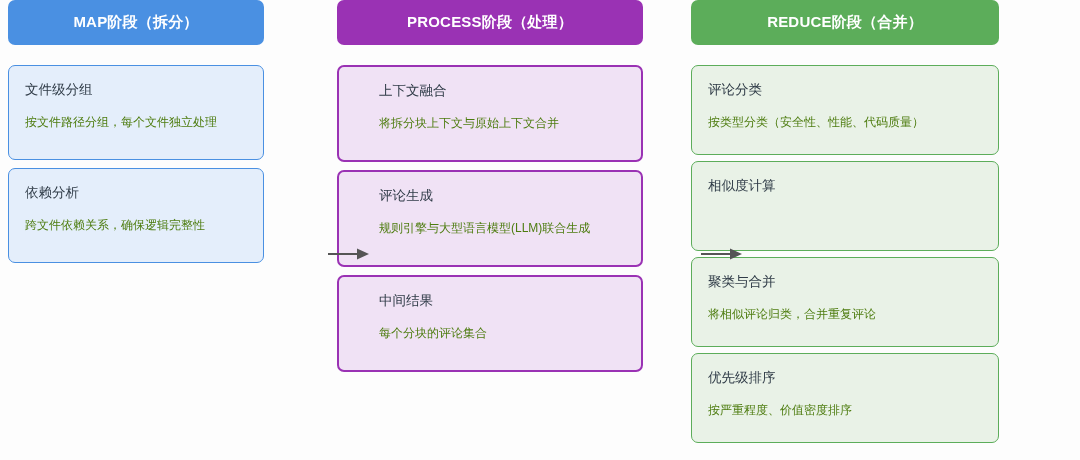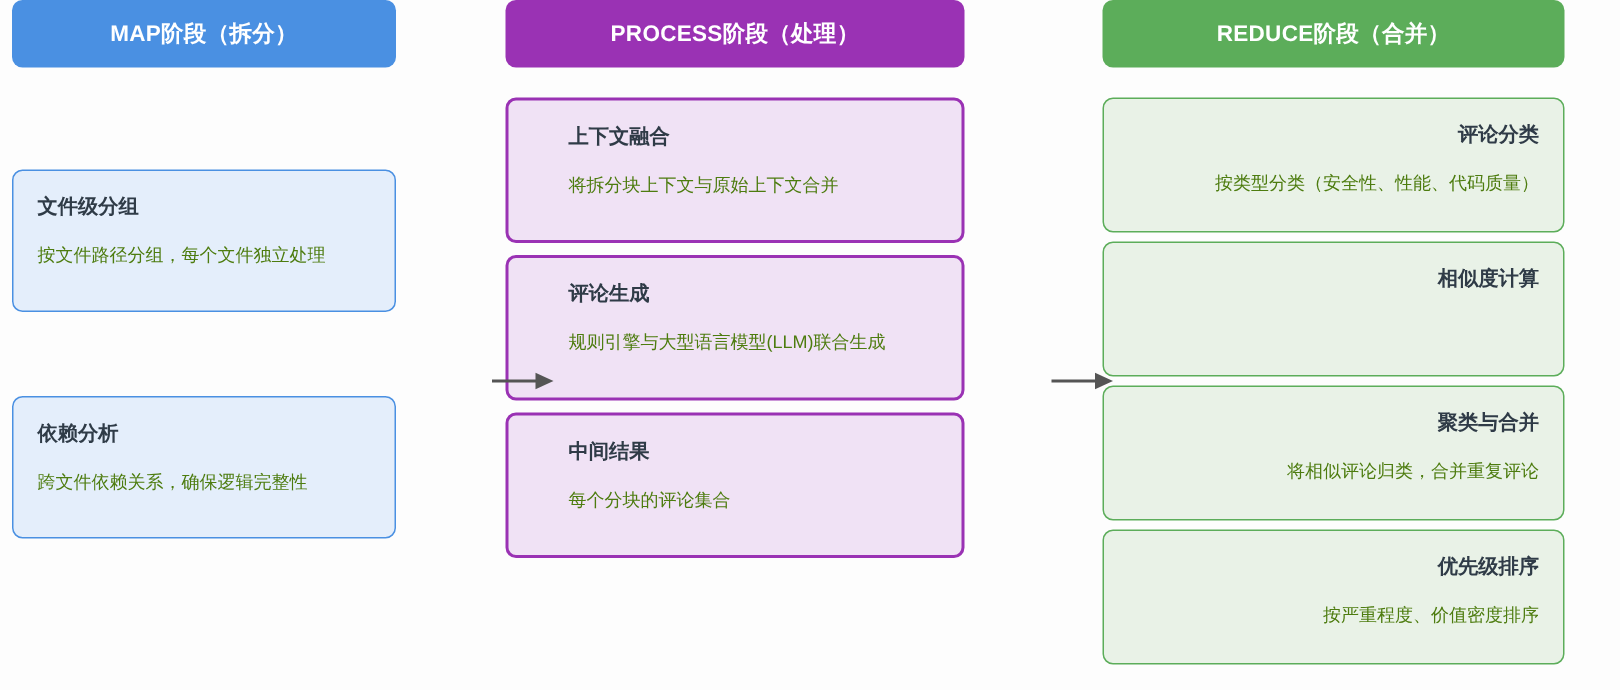--- a/index.html
+++ b/index.html
@@ -22,23 +22,23 @@
     display: flex;
     align-items: flex-start;
   }
 
   
   .column {
     display: flex;
     flex-direction: column;
     box-sizing: border-box;
   }
-  .col-map     { width: 256px; margin-left: 8px; gap: 48px; }
+  .col-map     { width: 256px; margin-left: 8px; }
   .col-process { width: 306px; margin-left: 73px; }
-  .col-reduce  { width: 308px; margin-left: 92px; text-align: right; }
+  .col-reduce  { width: 308px; margin-left: 48px; }
 
   
   .phase-header {
     height: 45px;
     border-radius: 7px;
     display: flex;
     align-items: center;
     justify-content: center;
     color: #ffffff;
     font-size: 15px;
@@ -54,21 +54,21 @@
   
   .card {
     box-sizing: border-box;
     border-radius: 7px;
     border-style: solid;
     border-width: 1px;
     padding: 16px 16px 14px 16px;
   }
   .card-title {
     font-size: 13.5px;
-    font-weight: bold;
+    font-weight: normal;
     color: #2f3b47;
     line-height: 1.2;
     margin-bottom: 16px;
   }
   .card-desc {
     font-size: 12px;
     color: #4d7c0f;
     line-height: 1.35;
   }
 

